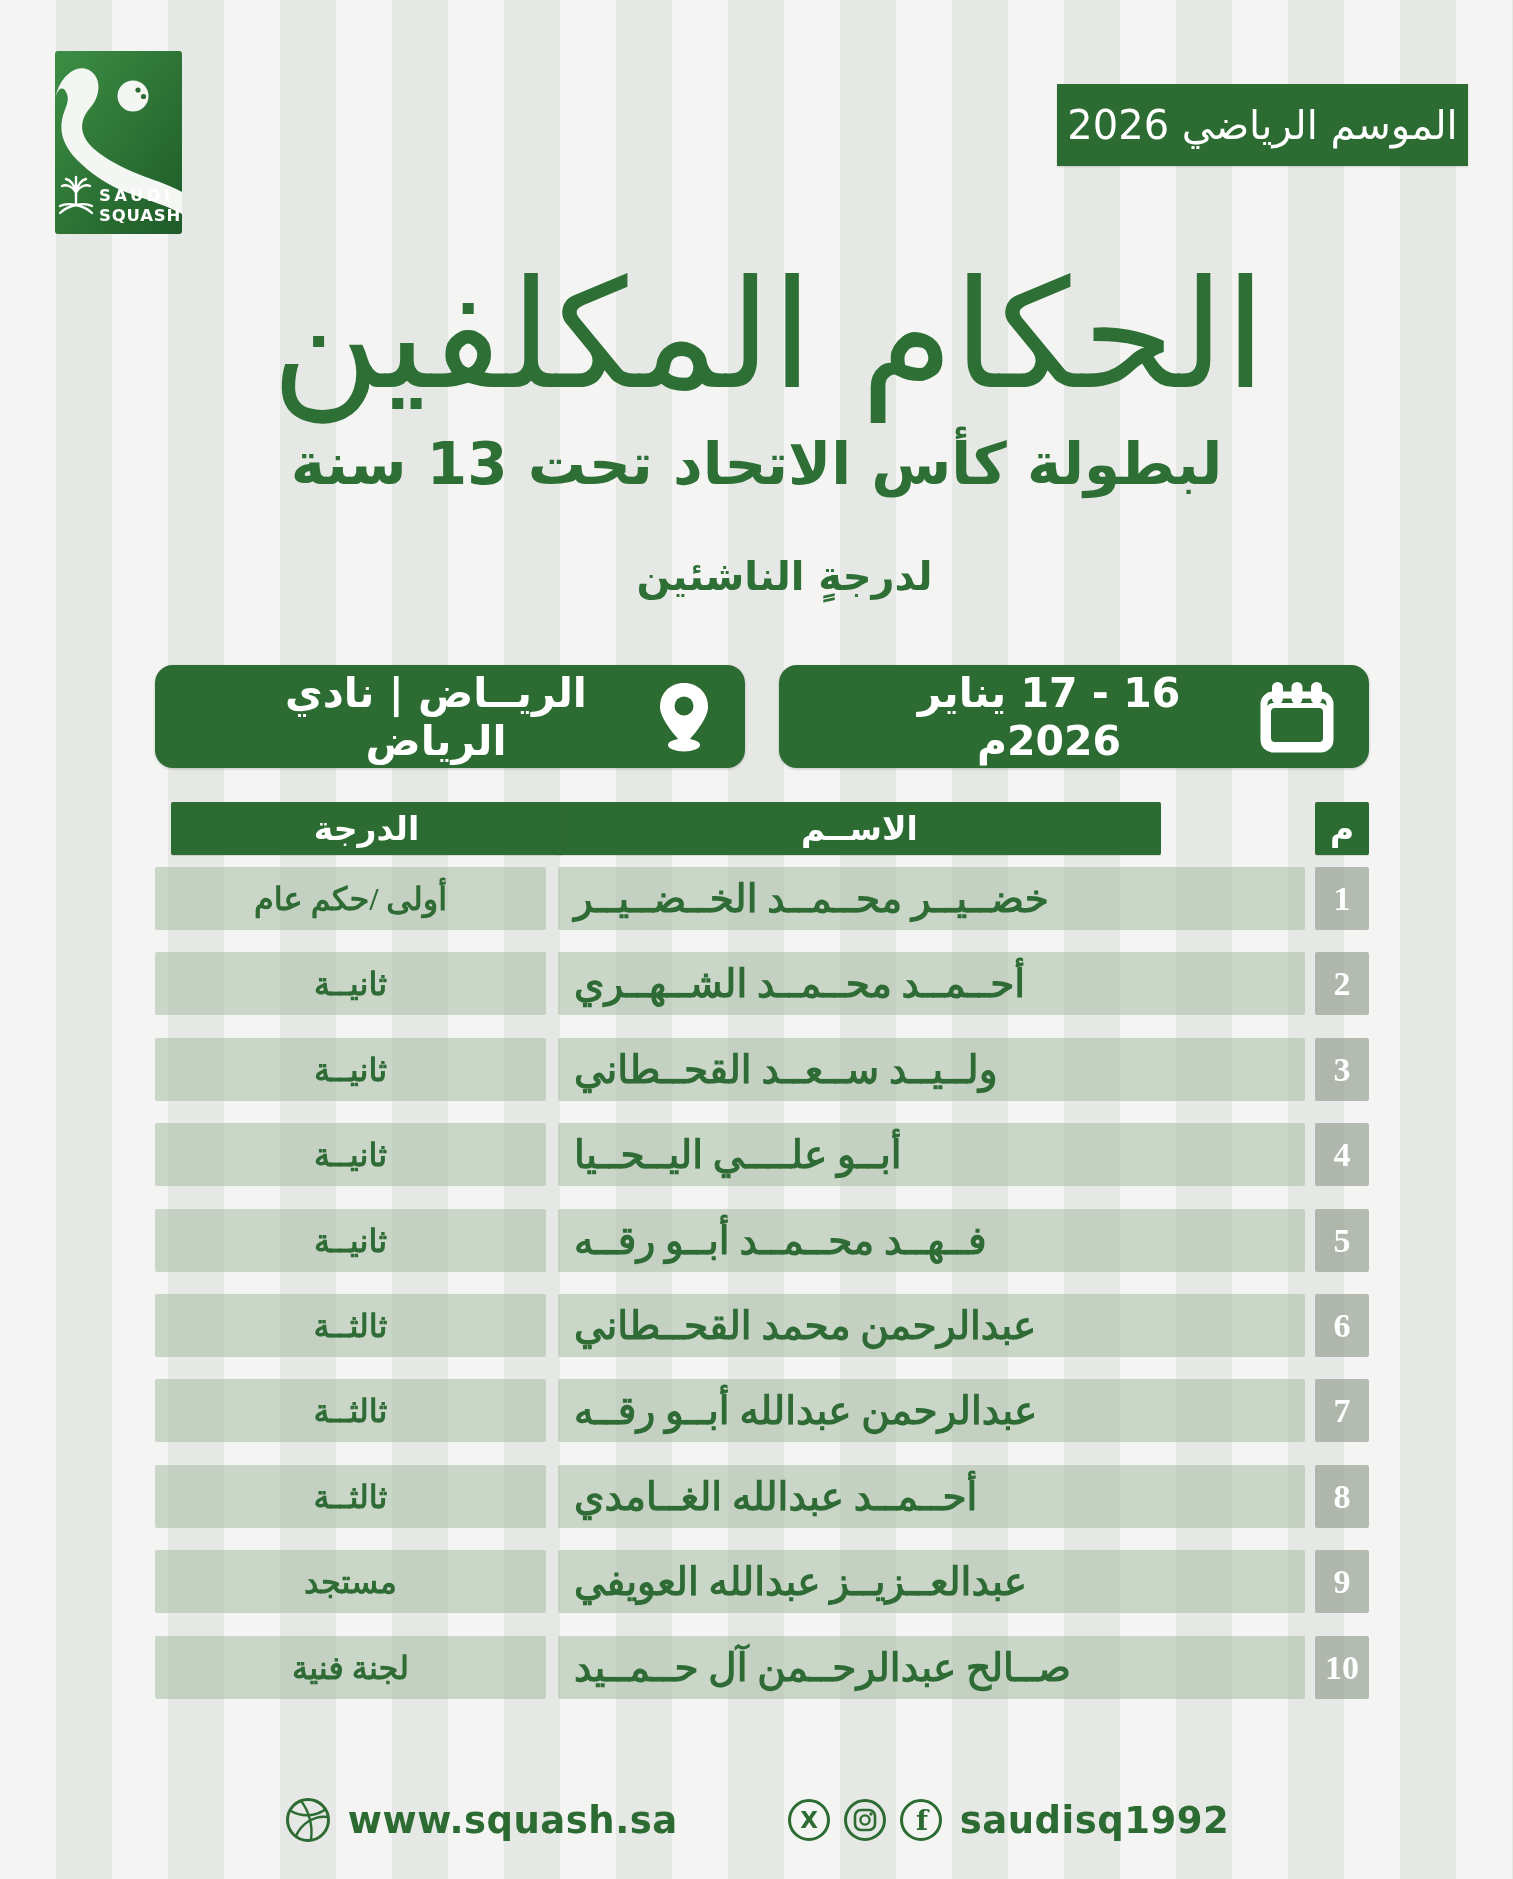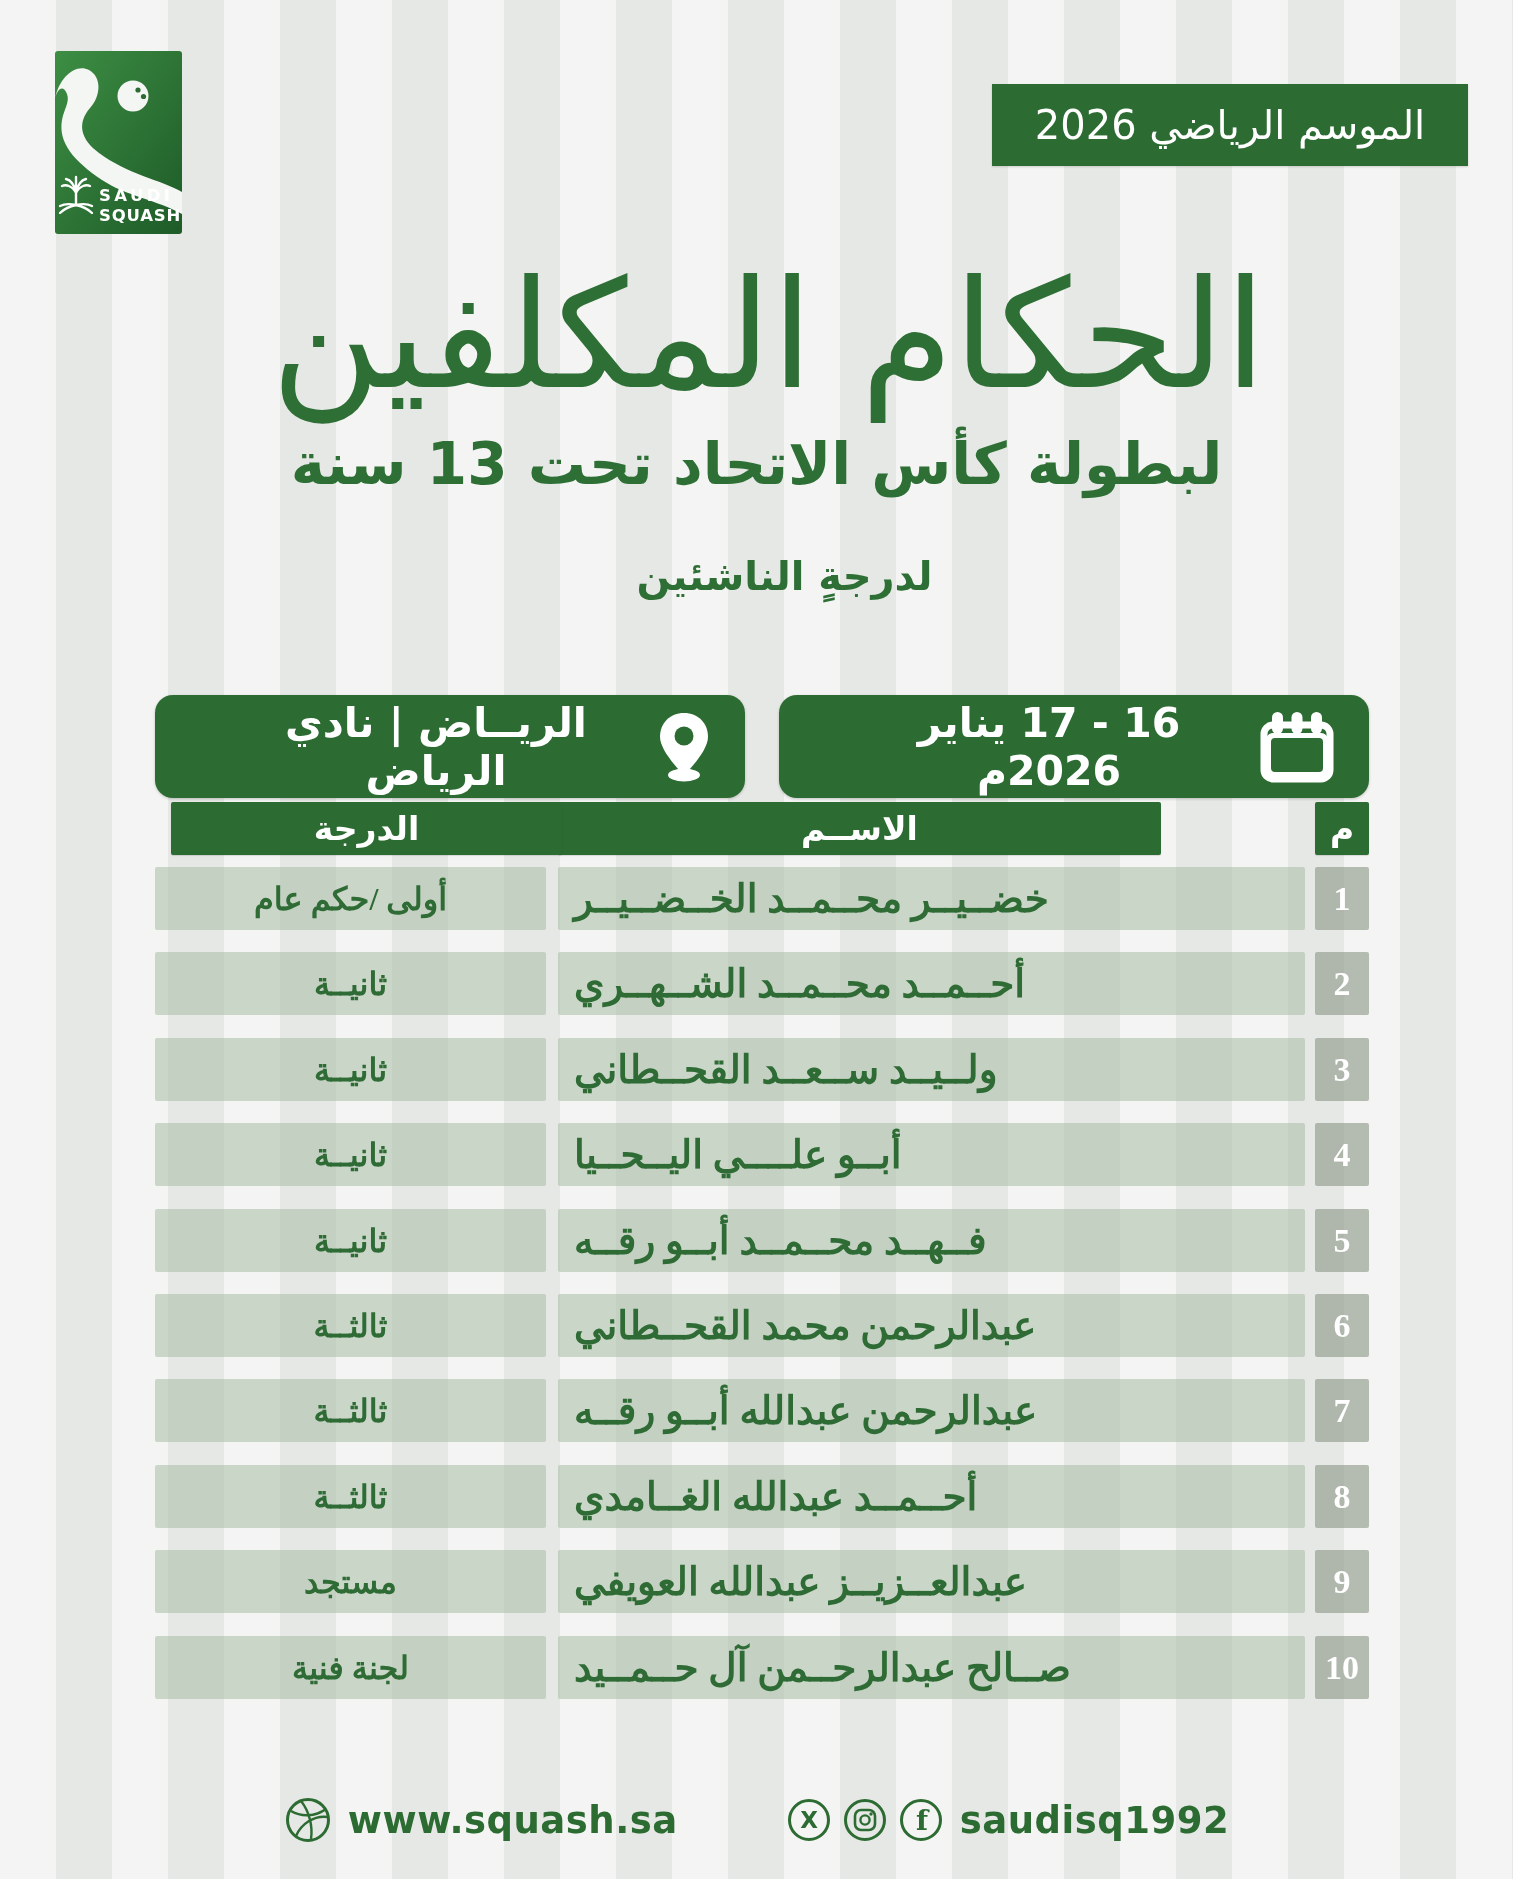--- a/index.html
+++ b/index.html
@@ -12,21 +12,21 @@
       rgba(255,255,255,0) 56px, rgba(255,255,255,0) 112px);
     overflow:hidden;
   }
   .poster{ position:relative; width:1513px; height:1879px; }
 
   
   .logo{ position:absolute; left:55px; top:51px; width:127px; height:183px; }
 
   
   .season-badge{
-    position:absolute; top:84px; right:45px; width:476px; height:82px;
+    position:absolute; top:84px; right:45px; width:411px; height:82px;
     background:var(--green-dark,#2c6b32);
     color:#fff; display:flex; align-items:center; justify-content:center;
     font-size:40px; font-weight:500; direction:rtl;
     box-shadow:0 1px 2px rgba(0,0,0,.15);
   }
 
   
   .main-title{
     position:absolute; top:242px; left:12px; width:100%;
     text-align:center; direction:rtl;
@@ -47,21 +47,20 @@
     font-size:40px; font-weight:600;margin-left:28px;
   }
 
   
   .pill{
     position:absolute; top:665px; height:103px; width:590px;
     background:var(--green-dark,#2c6b32); border-radius:18px;
     color:#fff; direction:rtl;
     display:flex; align-items:center;
     box-shadow:0 1px 3px rgba(0,0,0,.2);
-    margin-top:30px;
   }
   .pill-location{ left:155px; }
   .pill-date{ left:779px; }
   .pill .pill-icon{ flex:0 0 auto; margin-right:34px; display:flex; align-items:center; }
   .pill .pill-text{
     flex:1 1 auto; text-align:center; font-size:41px; font-weight:bold;
     padding-left:60px;
   }
 
   

